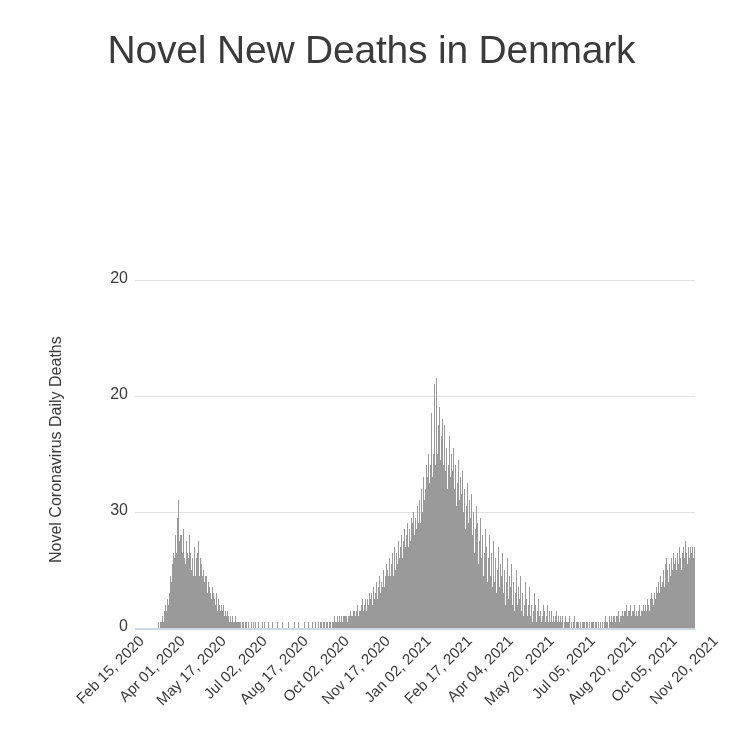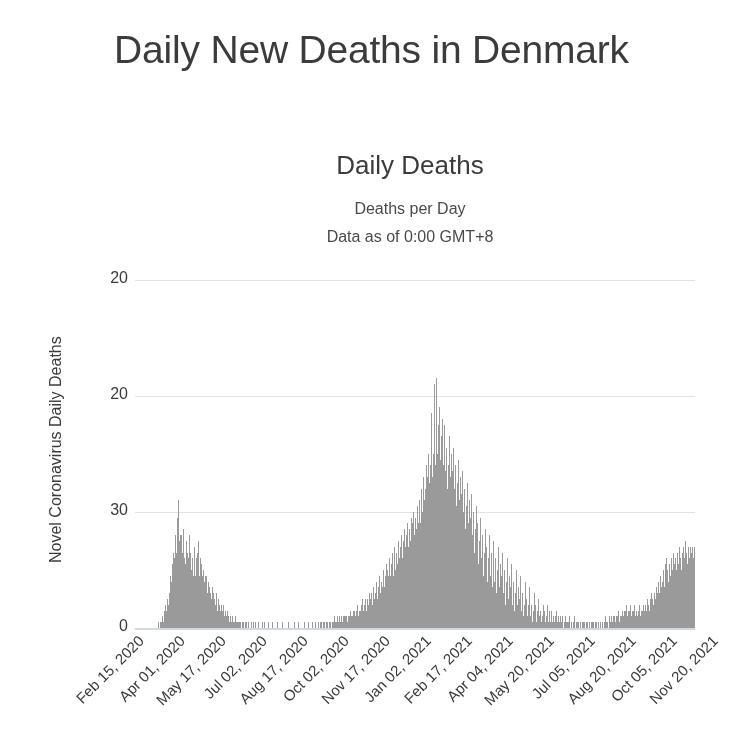--- a/index.html
+++ b/index.html
@@ -125,25 +125,22 @@
     font-size: 15px;
     color: #3b3b3b;
     white-space: nowrap;
   }
 </style>
 </head>
 <body>
 
 <div class="page">
 
-  <div class="page-title">Daily New Deaths in Denmark</div>
-
-  <div class="chart-title">Daily Deaths</div>
-  <div class="chart-subtitle">Deaths per Day</div>
-  <div class="chart-subtitle2">Data as of 0:00 GMT+8</div>
+  <div class="page-title">Novel New Deaths in Denmark</div>
+
 
   <div class="ylabel">Novel Coronavirus Daily Deaths</div>
 
   <div class="plot">
     <div id="gridlines">
         <div class="gridline axis0" style="top: 360px;"></div>
         <div class="gridline" style="top: 243.871px;"></div>
         <div class="gridline" style="top: 127.742px;"></div>
         <div class="gridline" style="top: 11.6129px;"></div>
       </div>

